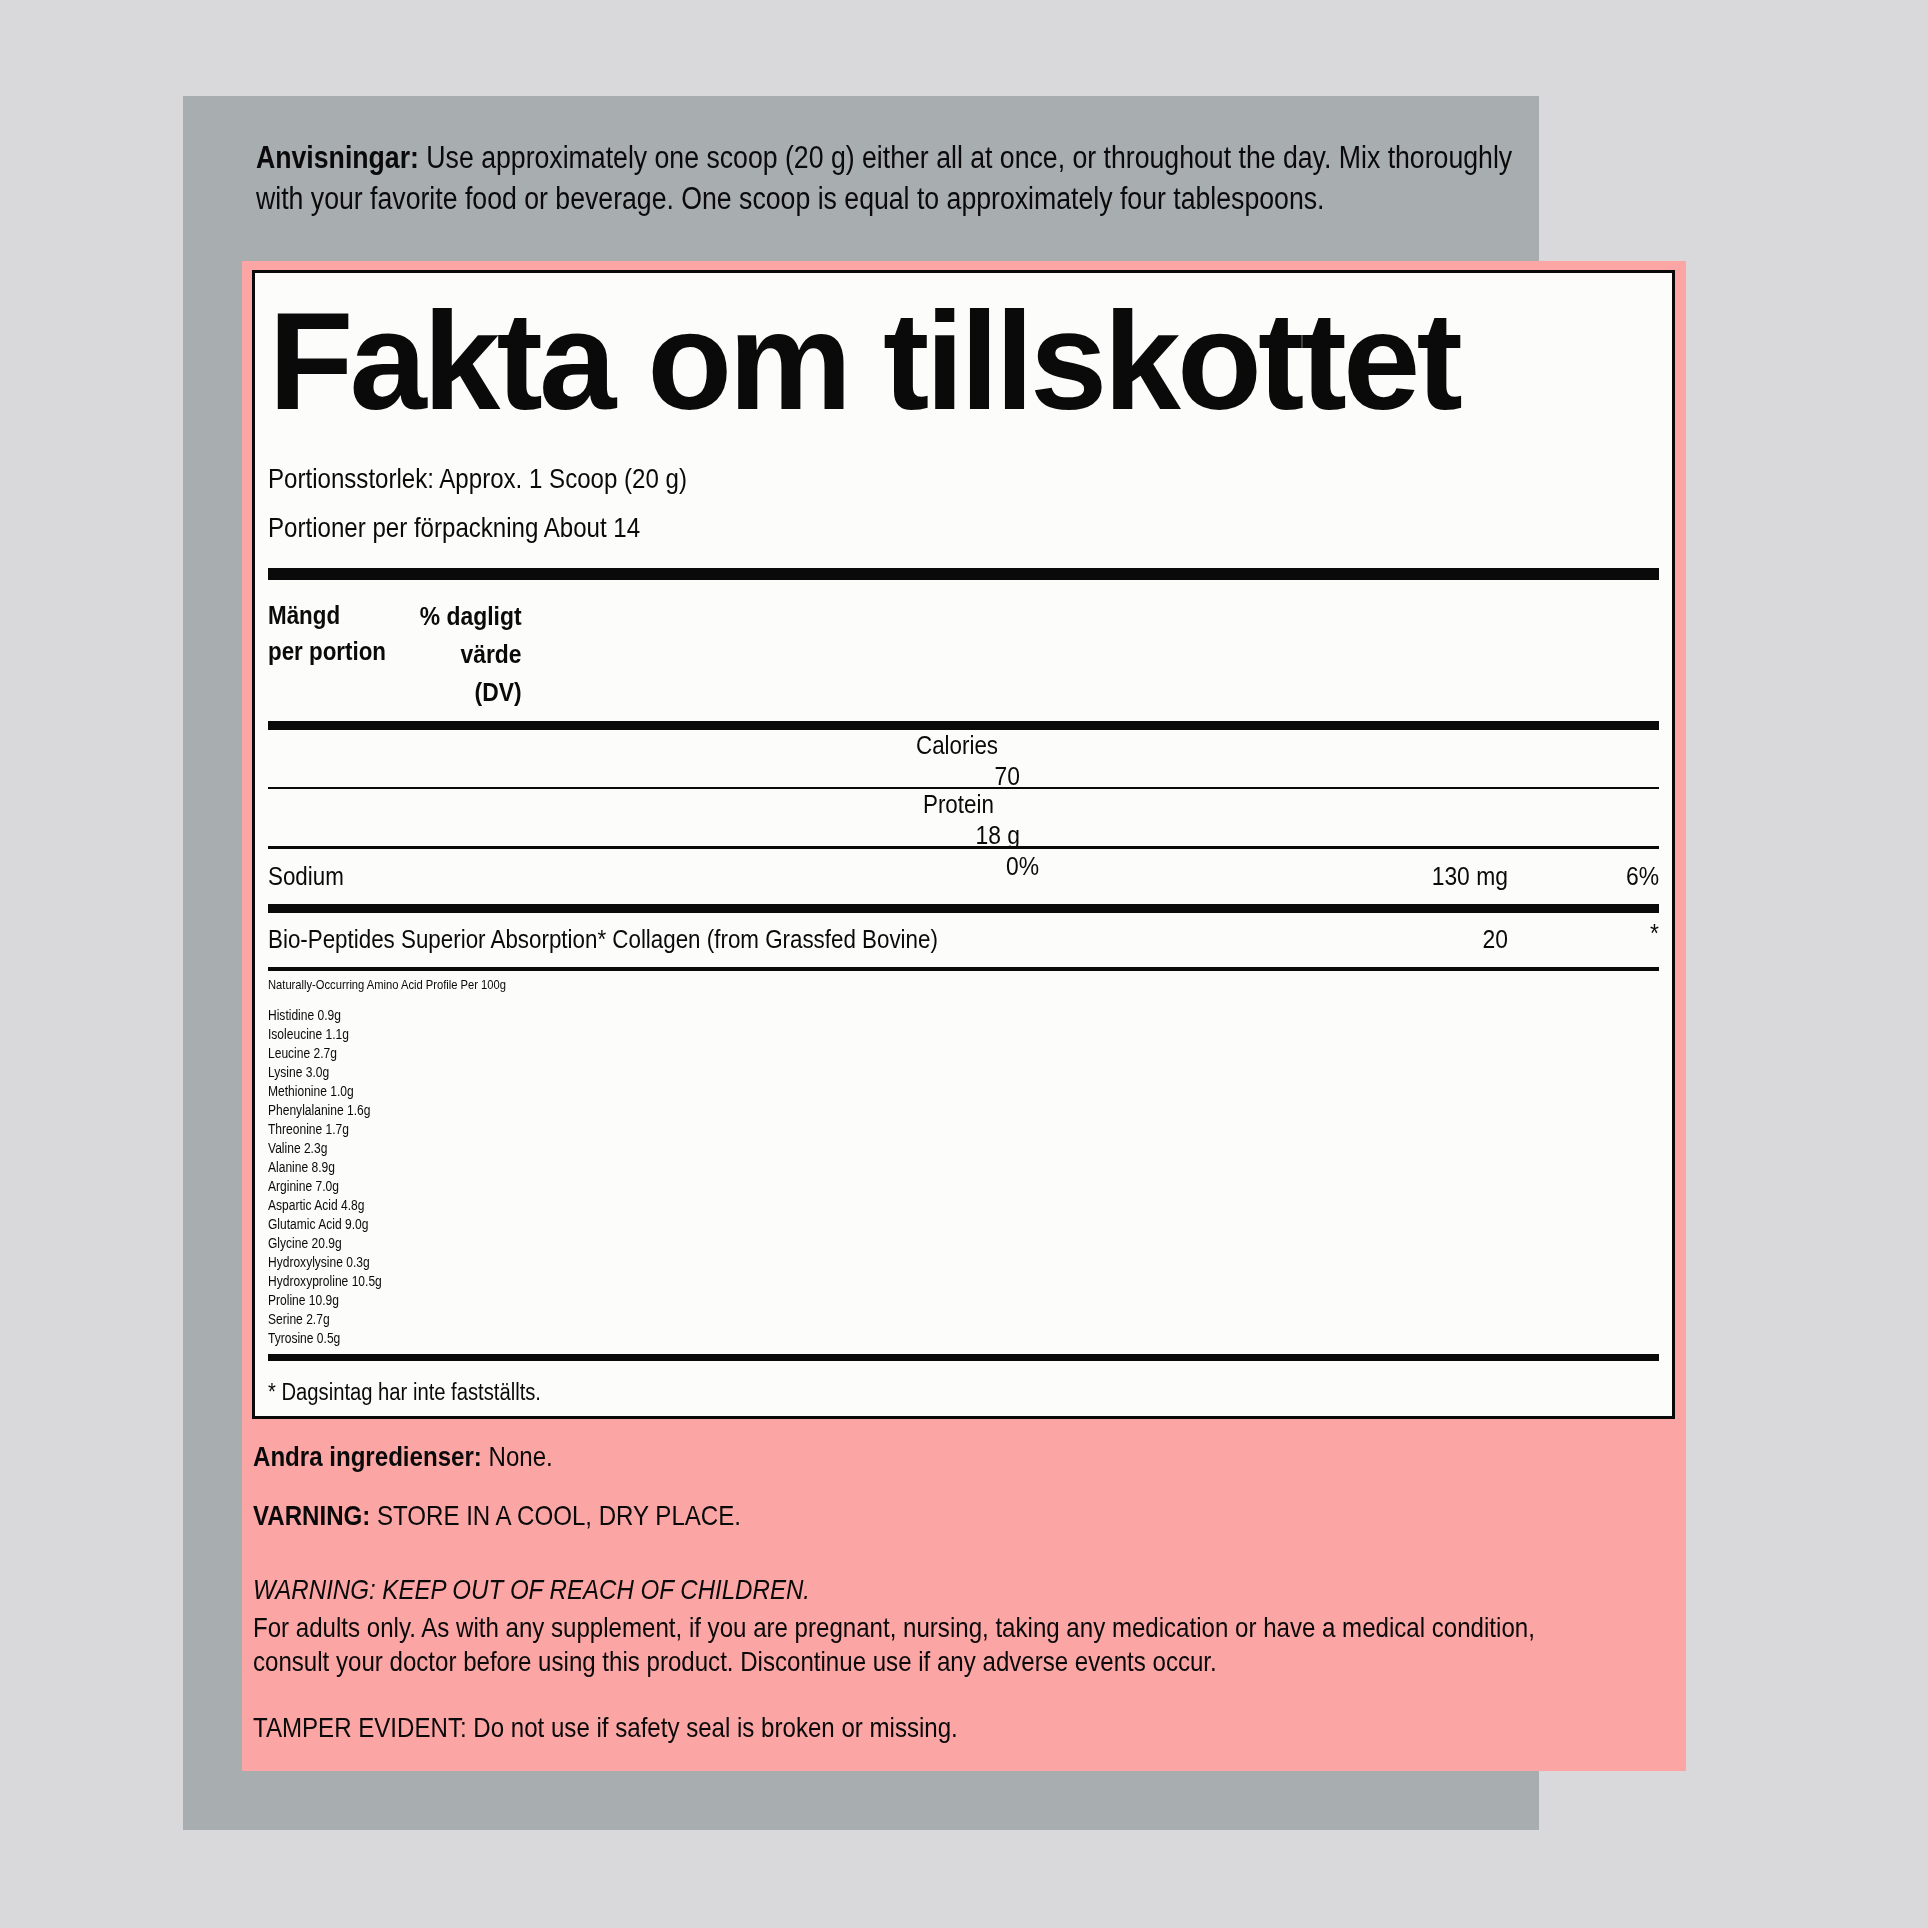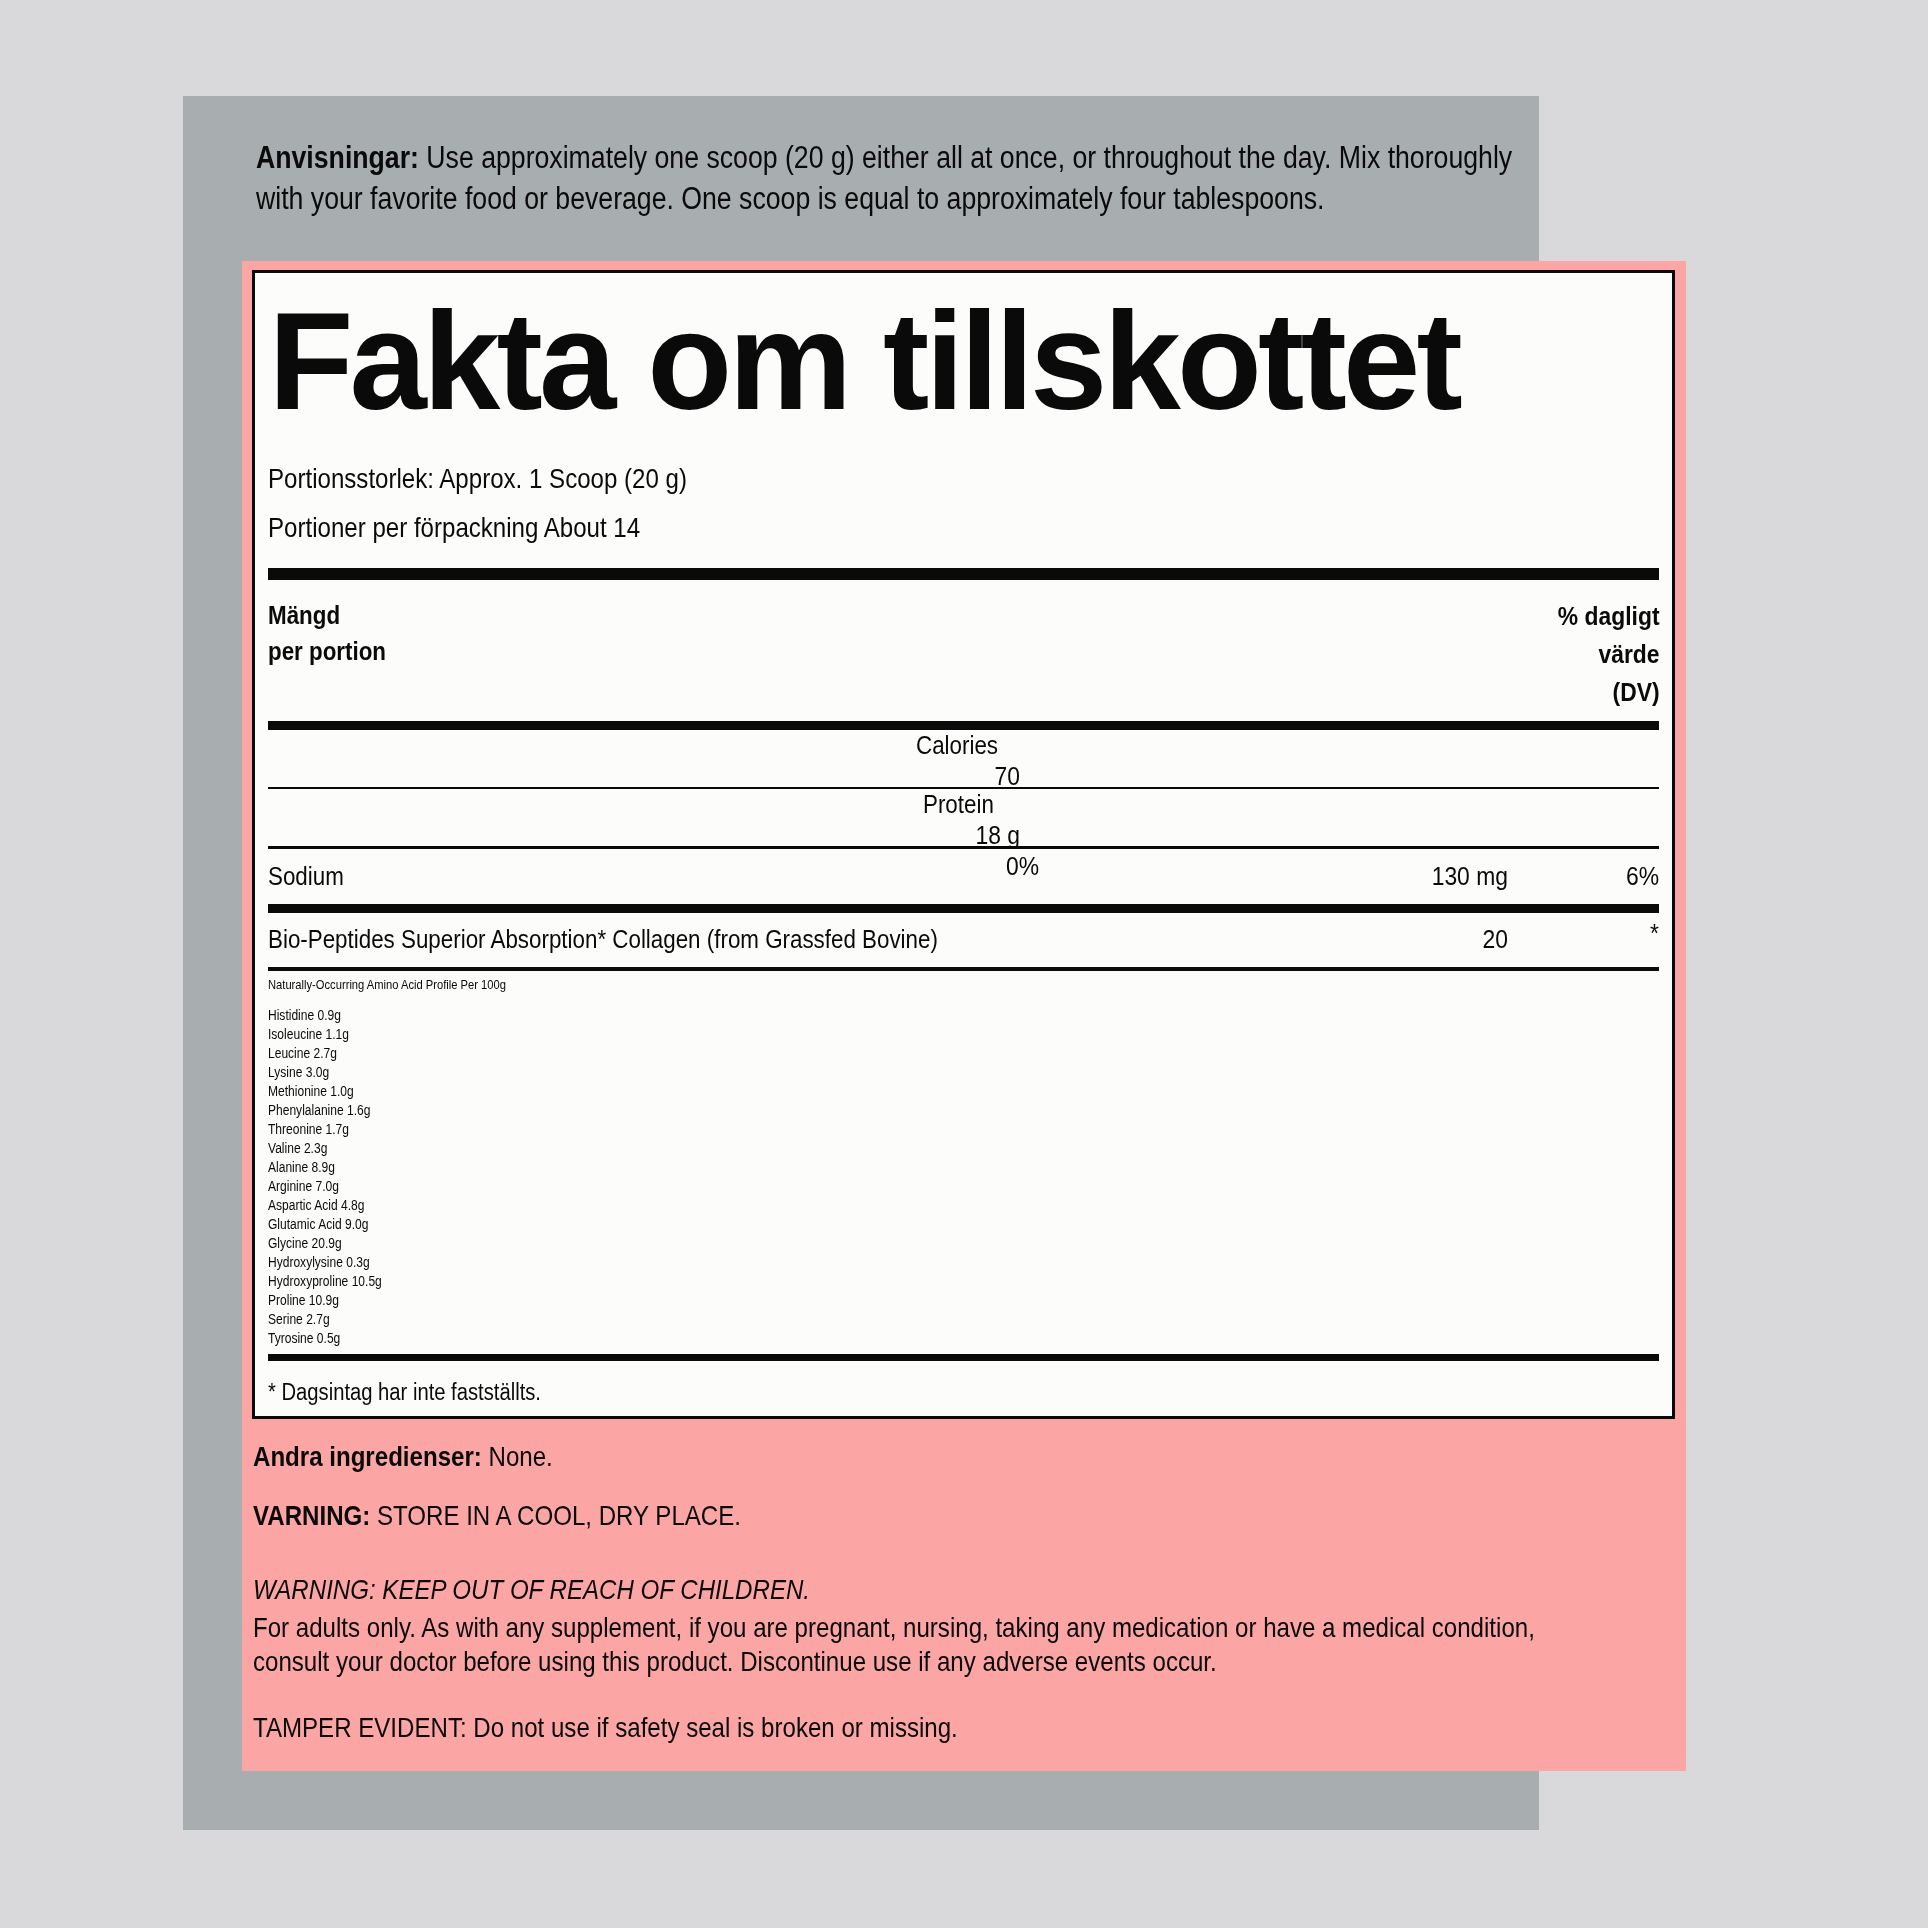--- a/index.html
+++ b/index.html
@@ -58,21 +58,21 @@
   .serving2 { margin-top: 15px; }
 
   .bar { background: #0a0a0a; width: 100%; }
   .barA { height: 12.2px; margin-top: 22.6px; }
   .barB { height: 8.5px; }
   .barC { height: 8.5px; }
   .barD { height: 7.5px; margin-top: 5.6px; }
   .sep  { height: 2.8px; background: #0a0a0a; width: 100%; }
   .sep4 { height: 3.8px; }
 
-  .hdr-row { height: 141px; padding-top: 17px; display: flex; justify-content: space-between; }
+  .hdr-row { height: 141px; padding-top: 17px; display: flex; justify-content: flex-start; }
   .hdr-left  { font-weight: bold; font-size: 26px; line-height: 36px; }
   .hdr-right { font-weight: bold; font-size: 26px; line-height: 38px; text-align: right; }
 
   .row { display: flex; align-items: center; font-size: 26px; }
   .row-h61 { height: 57px; flex-direction: column; }
   .row-h58 { height: 55px; }
   .row-h57 { height: 54px; }
   .row .name { flex: 1; min-width: 0; }
   .row .amt  { width: 113px; text-align: right; }
   .row .dv   { width: 151px; text-align: right; }

